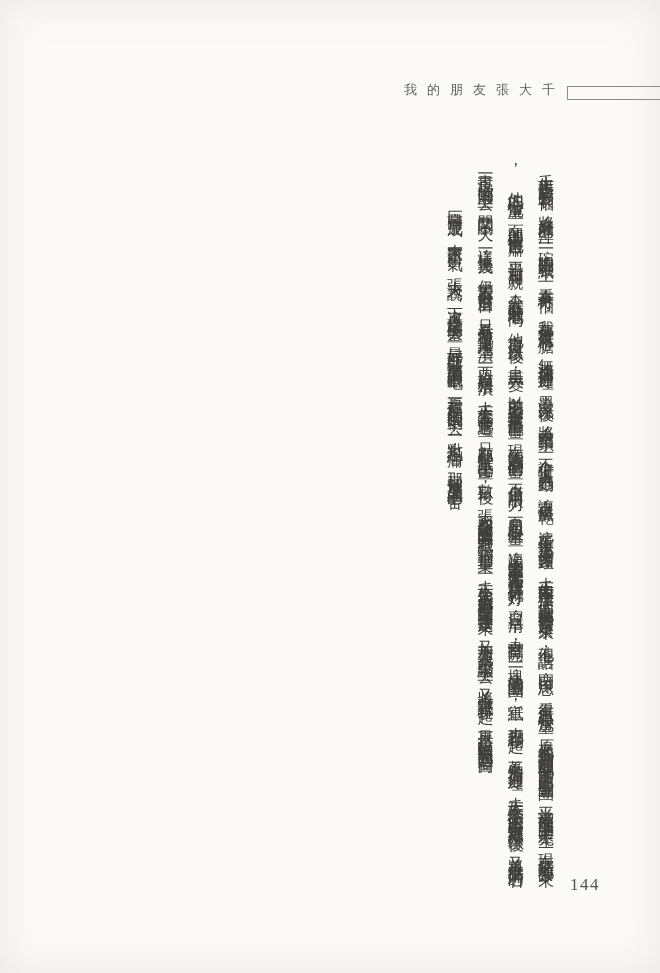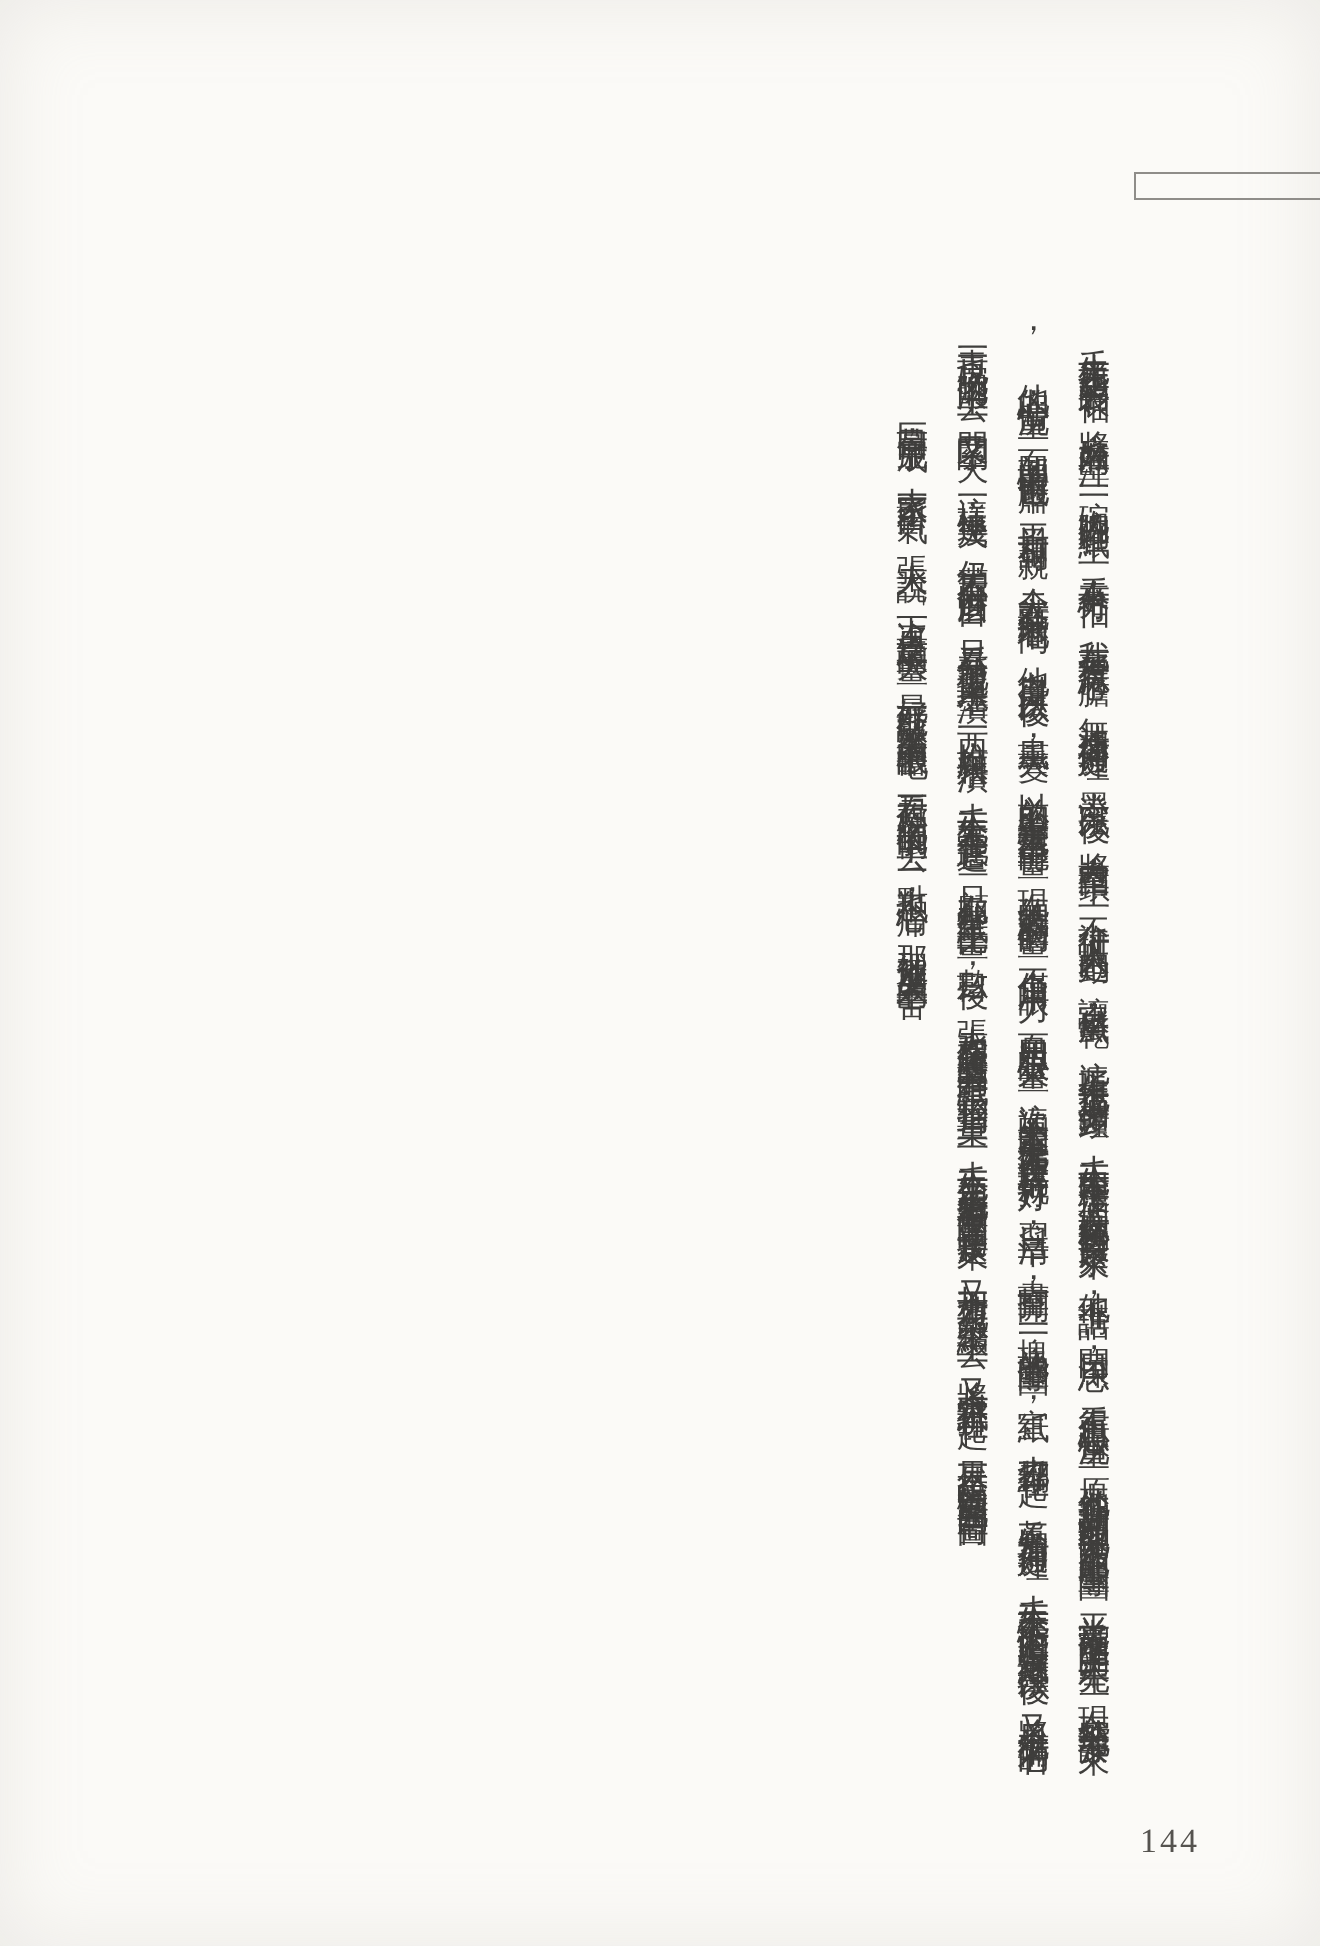--- a/index.html
+++ b/index.html
@@ -58,28 +58,28 @@
   .body-text p.indent2 {
     text-indent: 36.7px;
   }
   .page-number {
     position: absolute;
     top: 875px;
     left: 570px;
     font-size: 17px;
     letter-spacing: 1.5px;
     color: #55534f;
-    margin-top: 36px;
   }
 </style>
 </head>
 <body>
 
 <div class="page">
 
+  <div class="running-head">我的朋友張大千</div>
 
   <div class="head-box"></div>
 
   <div class="body-text">
     <p>千先生捲起短衫的衣袖，將磨好的墨汁，一碗一碗的倒在紙上，看來十分可怕，我在旁看得提心吊膽，無法想像如何處理，墨潑完以後，將畫室門鎖上，不許任何人入內走動，讓它自然風乾，這些工作也不過半個多鐘頭，大千先生即下樓捧了一個蓋碗茶杯獨自飲起茶來了，他不講話，閉目深思，看得出心思很沈重，原來他在計劃如何處理他剛才潑下的那些墨團團。平常愛擺龍門陣的大千先生，現在突然地安靜下來，他的心情沈重，面部的表情也嚴肅，平日和藹可親，今天就有顯著地不同。他自從目疾以後，畫風大變，以前的工筆繪畫當然不能再畫，現在的大氣磅礴的畫，不僅只用眼力，而是用心眼來畫。這次的大畫的事先準備工作腹稿早就打好。翌日清早，畫室打開，一塊一塊的墨團團、宣紙，也都縐在一起，眞不知道如何處理，大千先生不慌不忙的將每張宣紙整理以後，又將早就準備的石青也一碗一碗的潑上去，門又關了一天；這樣一連幾天，仍舊看不出什麼眉目，只看見新地毯上東一塊墨漬，西一堆顏料水漬，大千先生毫不在意這些，只顧在那些宣紙上比畫。數日後，張夫人和保羅將墨匱匱的宣紙一張一張抬到畫桌上，大千先生又用毛筆將每個墨團團連接起來，又加上荷花一朶一朶點綴上去，又將六張宣紙拼在一起，果然是一幅構圖完整的巨荷圖。</p>
     <p class="indent2">巨荷圖完成了，大家鬆了一口氣。張夫人說：「下次再畫這樣的大畫，最好能訂做一架磨墨的機器吧！看起你一碗一碗的倒下去，一點也不心痛，那裡知道磨墨人的辛苦</p>
   </div>
 
   <div class="page-number">144</div>
 

